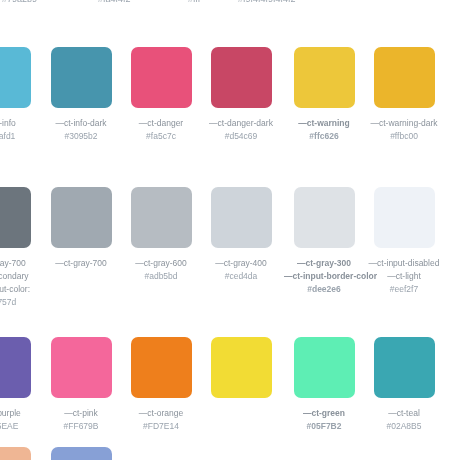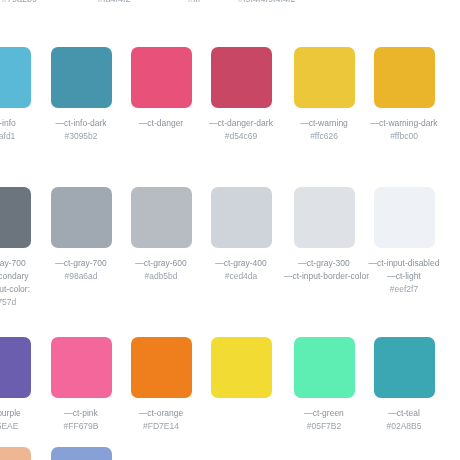--- a/index.html
+++ b/index.html
@@ -69,21 +69,21 @@
   .swatch-labels .hex {
     display: block;
     color: #9aa3ad;
   }
 
   
   .col-0 { left: -40px; }
   .col-1 { left: 41px; }
   .col-2 { left: 121px; }
   .col-3 { left: 201px; }
-  .col-4 { left: 284px; }
+  .col-4 { left: 284px; font-weight: bold; }
   .col-5 { left: 364px; }
 
   .row-0 { top: 47px; }
   .row-1 { top: 187px; }
   .row-2 { top: 337px; }
   .row-3 { top: 447px; }
 
   
   .row-3 .swatch-chip { height: 13px; border-radius: 7px 7px 0 0; }
 </style>
@@ -110,20 +110,21 @@
         <div class="swatch-chip" style="background: rgb(71, 149, 173);"></div>
         <div class="swatch-labels">
           <span class="ln">—ct-info-dark</span>
           <span class="hex">#3095b2</span>
         </div>
       </div>
       <div class="swatch-cell col-2">
         <div class="swatch-chip" style="background: rgb(232, 81, 122);"></div>
         <div class="swatch-labels">
           <span class="ln">—ct-danger</span>
+          <span class="hex">#fa5c7c</span>
         </div>
       </div>
       <div class="swatch-cell col-3">
         <div class="swatch-chip" style="background: rgb(200, 71, 101);"></div>
         <div class="swatch-labels">
           <span class="ln">—ct-danger-dark</span>
           <span class="hex">#d54c69</span>
         </div>
       </div>
       <div class="swatch-cell col-4">
@@ -148,21 +149,20 @@
           <span class="ln">—ct-gray-700</span>
           <span class="ln">—ct-secondary</span>
           <span class="ln">—ct-input-color:</span>
           <span class="hex">#6c757d</span>
         </div>
       </div>
       <div class="swatch-cell col-1">
         <div class="swatch-chip" style="background: rgb(160, 169, 177);"></div>
         <div class="swatch-labels">
           <span class="ln">—ct-gray-700</span>
-          <span class="hex">#98a6ad</span>
         </div>
       </div>
       <div class="swatch-cell col-2">
         <div class="swatch-chip" style="background: rgb(182, 188, 194);"></div>
         <div class="swatch-labels">
           <span class="ln">—ct-gray-600</span>
           <span class="hex">#adb5bd</span>
         </div>
       </div>
       <div class="swatch-cell col-3">
@@ -170,20 +170,21 @@
         <div class="swatch-labels">
           <span class="ln">—ct-gray-400</span>
           <span class="hex">#ced4da</span>
         </div>
       </div>
       <div class="swatch-cell col-4">
         <div class="swatch-chip" style="background: rgb(222, 226, 230);"></div>
         <div class="swatch-labels">
           <span class="ln">—ct-gray-300</span>
           <span class="ln">—ct-input-border-color</span>
+          <span class="hex">#dee2e6</span>
         </div>
       </div>
       <div class="swatch-cell col-5">
         <div class="swatch-chip" style="background: rgb(238, 242, 247);"></div>
         <div class="swatch-labels">
           <span class="ln">—ct-input-disabled</span>
           <span class="ln">—ct-light</span>
           <span class="hex">#eef2f7</span>
         </div>
       </div>

